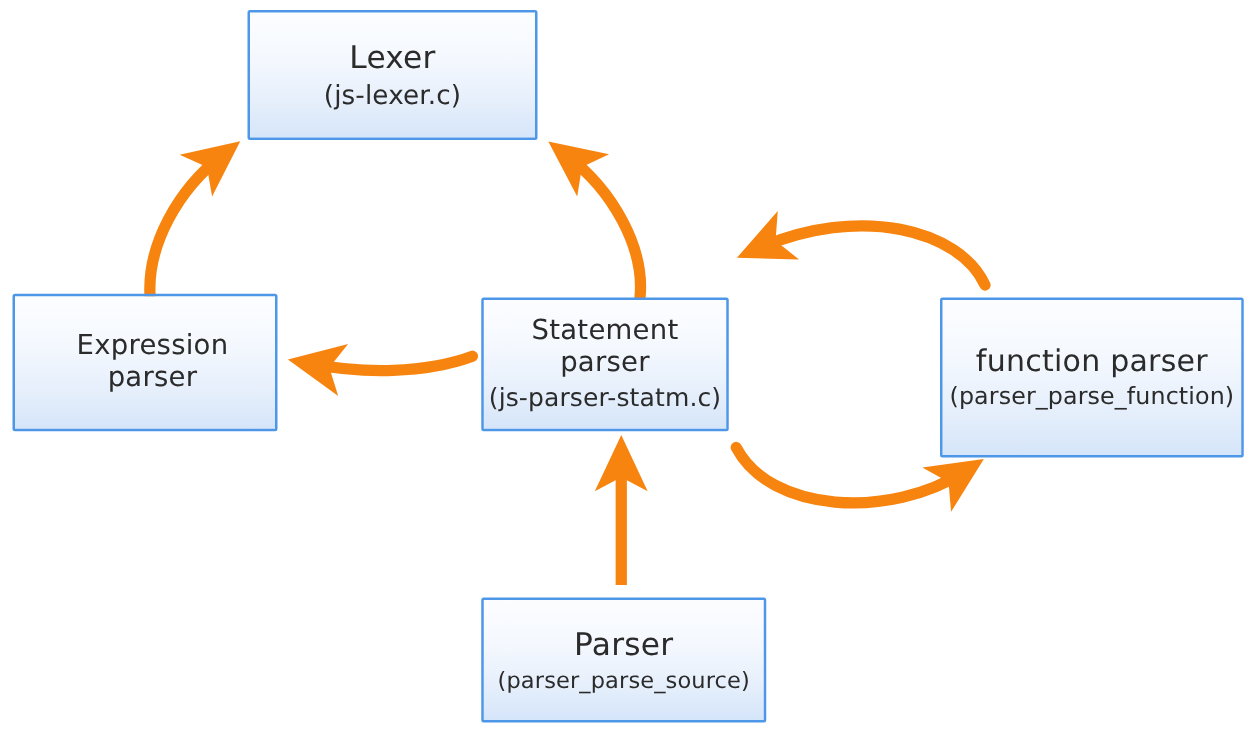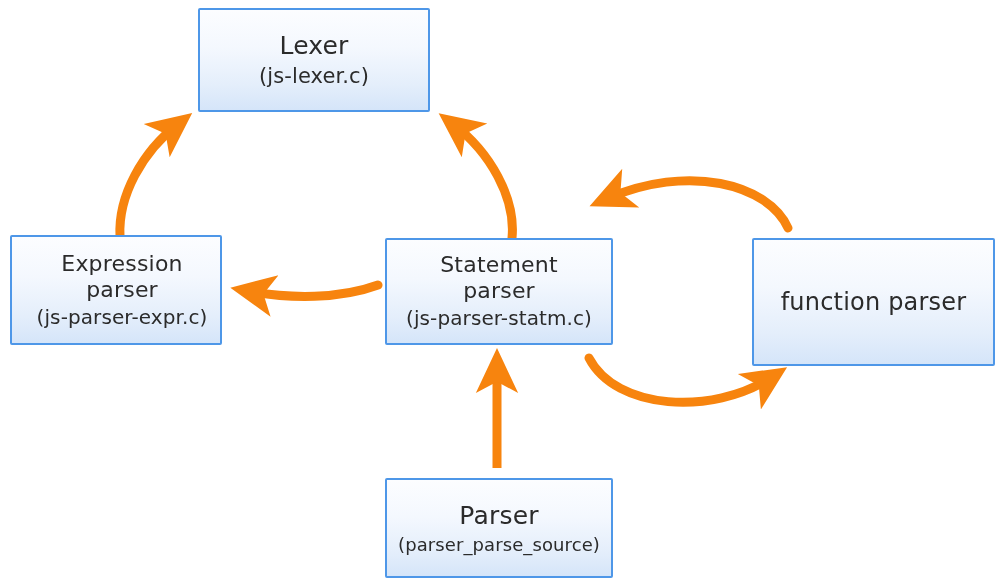--- a/index.html
+++ b/index.html
@@ -50,21 +50,21 @@
   .node-sub {
     font-size: 19px;
     letter-spacing: 0.1px;
     white-space: nowrap;
   }
   .node-title + .node-sub { margin-top: 3px; }
 
   
   #node-lexer       { left: 198px; top: 8px;   width: 232px; height: 104px; }
   #node-expression  { left: 10px;  top: 235px; width: 212px; height: 110px; padding-left: 12px; }
-  #node-statement   { left: 385px; top: 238px; width: 228px; height: 107px; }
+  #node-statement   { left: 385px; top: 238px; width: 198px; height: 107px; }
   #node-function    { left: 752px; top: 238px; width: 243px; height: 128px; }
   #node-parser      { left: 385px; top: 478px; width: 228px; height: 100px; }
 
   #node-function .node-title { font-size: 24px; }
   #node-function .node-sub   { font-size: 19px; }
   #node-parser  .node-title  { font-size: 25px; }
   #node-parser  .node-sub    { font-size: 18px; }
   #node-lexer   .node-title  { font-size: 25px; }
   #node-lexer   .node-sub    { font-size: 21px; text-align: right; }
   #node-statement .node-title{ font-size: 22px; }
@@ -110,31 +110,31 @@
   </svg>
 
   <div class="node-box" id="node-lexer">
     <span class="node-title">Lexer</span>
     <span class="node-sub">(js-lexer.c)</span>
   </div>
 
   <div class="node-box" id="node-expression">
     <span class="node-title">Expression</span>
     <span class="node-title">parser</span>
-    <span class="node-sub">(js-parser-expr.c)</span>
   </div>
 
   <div class="node-box" id="node-statement">
     <span class="node-title">Statement</span>
     <span class="node-title">parser</span>
     <span class="node-sub">(js-parser-statm.c)</span>
   </div>
 
   <div class="node-box" id="node-function">
     <span class="node-title">function parser</span>
+    <span class="node-sub">(parser_parse_function)</span>
   </div>
 
   <div class="node-box" id="node-parser">
     <span class="node-title">Parser</span>
     <span class="node-sub">(parser_parse_source)</span>
   </div>
 
 </div>
 
 </body></html>

